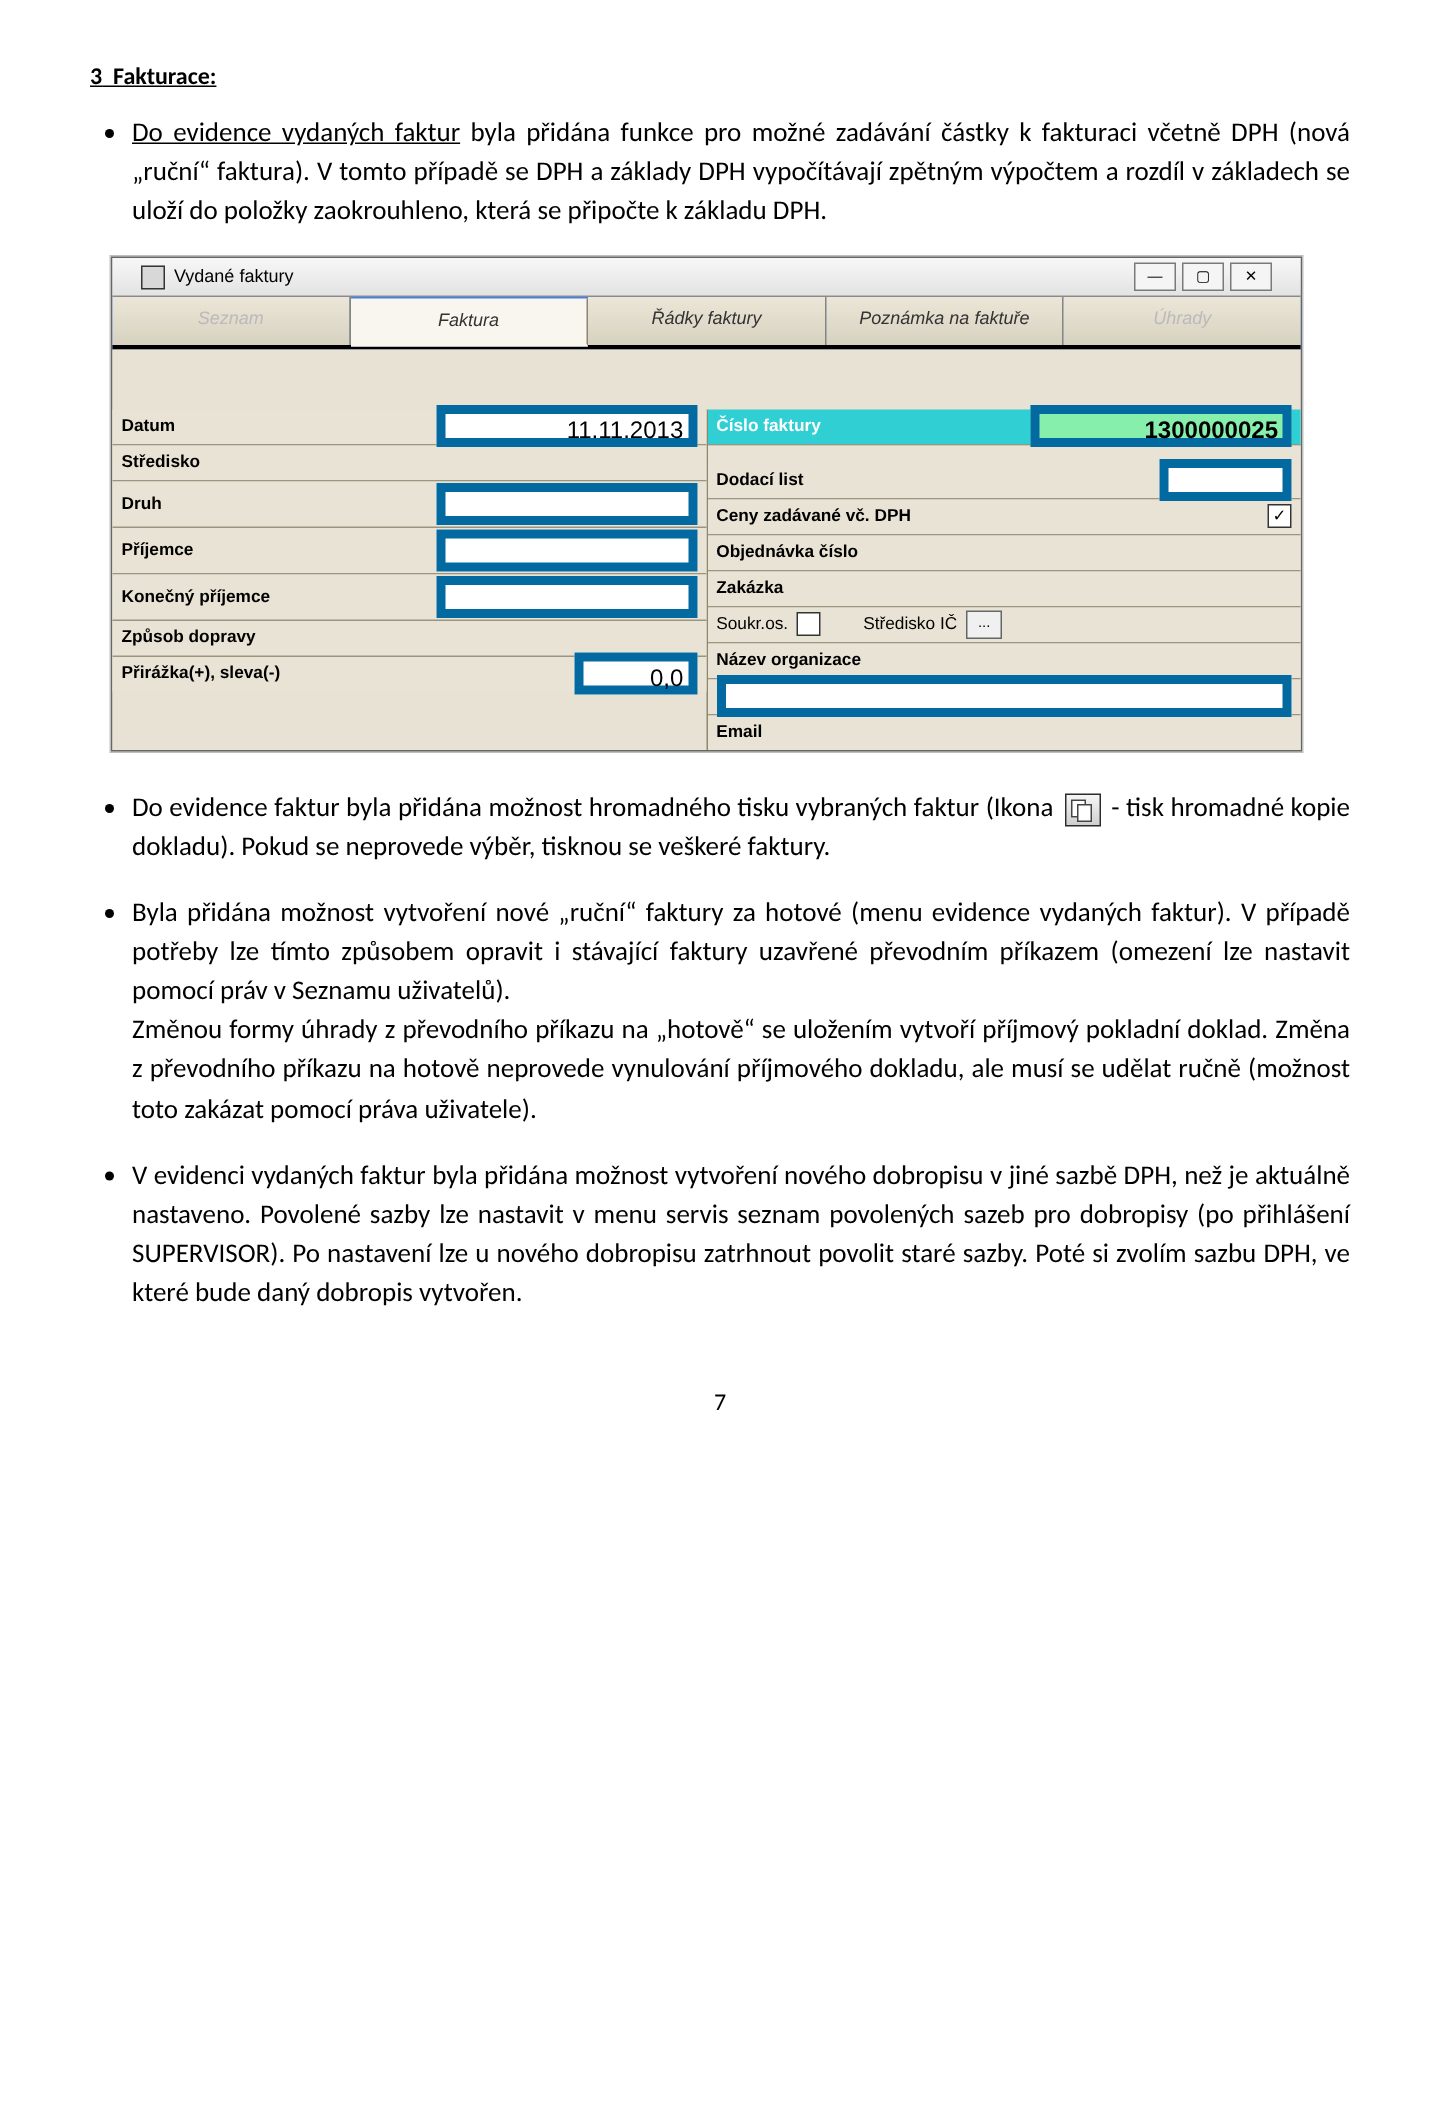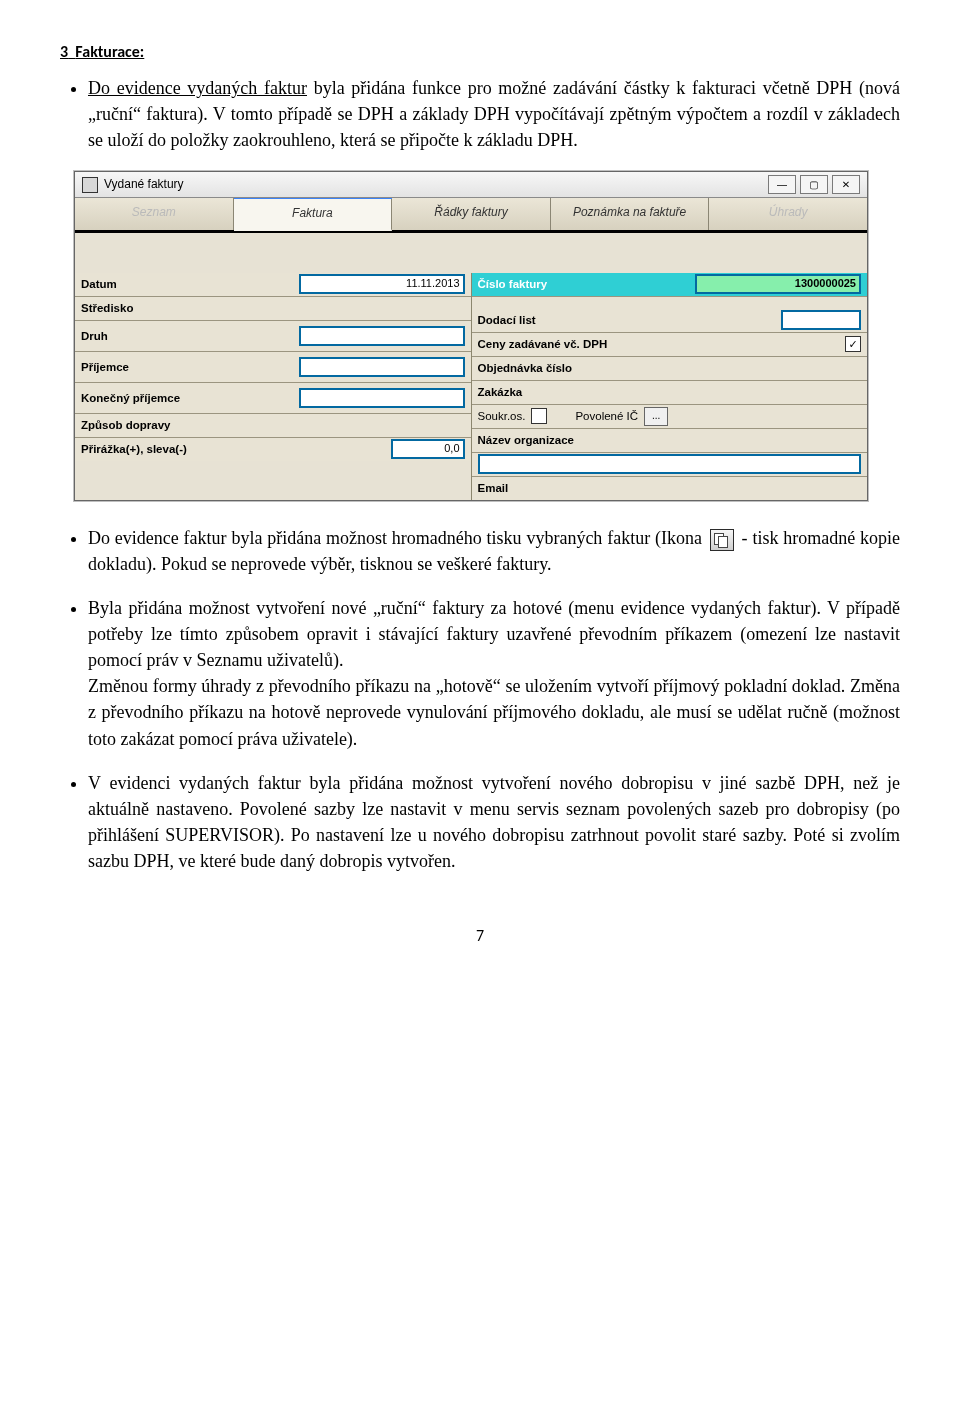--- a/index.html
+++ b/index.html
@@ -19,21 +19,20 @@
     margin: 0 0 12px 0;
   }
   ul.body-list {
     list-style: disc;
     padding-left: 28px;
     margin: 0 0 18px 0;
   }
   ul.body-list > li {
     margin-bottom: 18px;
     text-align: justify;
-    font-family: Liberation Serif, serif;
   }
   .u { text-decoration: underline; }
   .page-num {
     text-align: center;
     margin-top: 50px;
     font-size: 16px;
   }
 
   
   .win-wrap {
@@ -46,21 +45,21 @@
     font-family: Tahoma, Arial, sans-serif;
     font-size: 12px;
     color: #000;
     box-shadow: 0 0 0 1px #bfbfbf;
   }
   .titlebar {
     background: linear-gradient(#f7f7f7,#e3e3e3);
     border-bottom: 1px solid #8a8a8a;
     display: flex;
     align-items: center;
-    padding: 3px 7px;
+    padding: 3px 19px;
   }
   .titlebar .tool-icon {
     width: 14px; height: 14px;
     background: #d8d8d8;
     border: 1px solid #333;
     margin-right: 6px;
     display:inline-block;
   }
   .titlebar .title-text { flex: 1; }
   .win-btns { display:flex; gap:4px; }
@@ -113,24 +112,24 @@
     padding:0 6px;
     background:#e8e3d4;
   }
   .row.hl { background:#2fcfd4; color:#fff; }
   .row.hl .lbl { font-weight:bold; color:#fff; }
   .row .lbl { width: 150px; font-weight:bold; font-size:11.5px; }
   .row .lbl.light { font-weight:normal; }
   .row.hl .val-input { background:#86efac; color:#000;font-weight:bold; }
   .val-input {
     background:#fff;
-    border:2px solid #0369a1;
+    border:6px solid #0369a1;
     height:16px;
     padding:0 3px;
-    font-size:11px;
+    font-size:16px;
     margin-left:auto;
     width: 156px;
     text-align:right;
   }
   .val-input.narrow { width: 64px; text-align:right; }
   .val-input.blank { width:156px; }
   .cb {
     width:14px;height:14px;
     border:1px solid #333;
     background:#fff;
@@ -242,21 +241,21 @@
             <span class="lbl">Objednávka číslo</span>
           </div>
         <div class="row">
             <span class="lbl">Zakázka</span>
           </div>
         <div class="row">
           <span class="inline-group">
             <span class="lbl light" style="width:auto">Soukr.os.</span>
             <span class="cb"></span>
             <span style="width:16px"></span>
-            <span class="lbl light" style="width:auto">Povolené IČ</span>
+            <span class="lbl light" style="width:auto">Středisko IČ</span>
             <span class="dots-btn">...</span>
           </span>
         </div>
         <div class="row">
             <span class="lbl">Název organizace</span>
           </div>
         <div class="row">
             <span class="lbl light" style="width:auto"></span>
           <span class="val-input blank" style="width:100%;margin-left:0"></span>
           </div>

